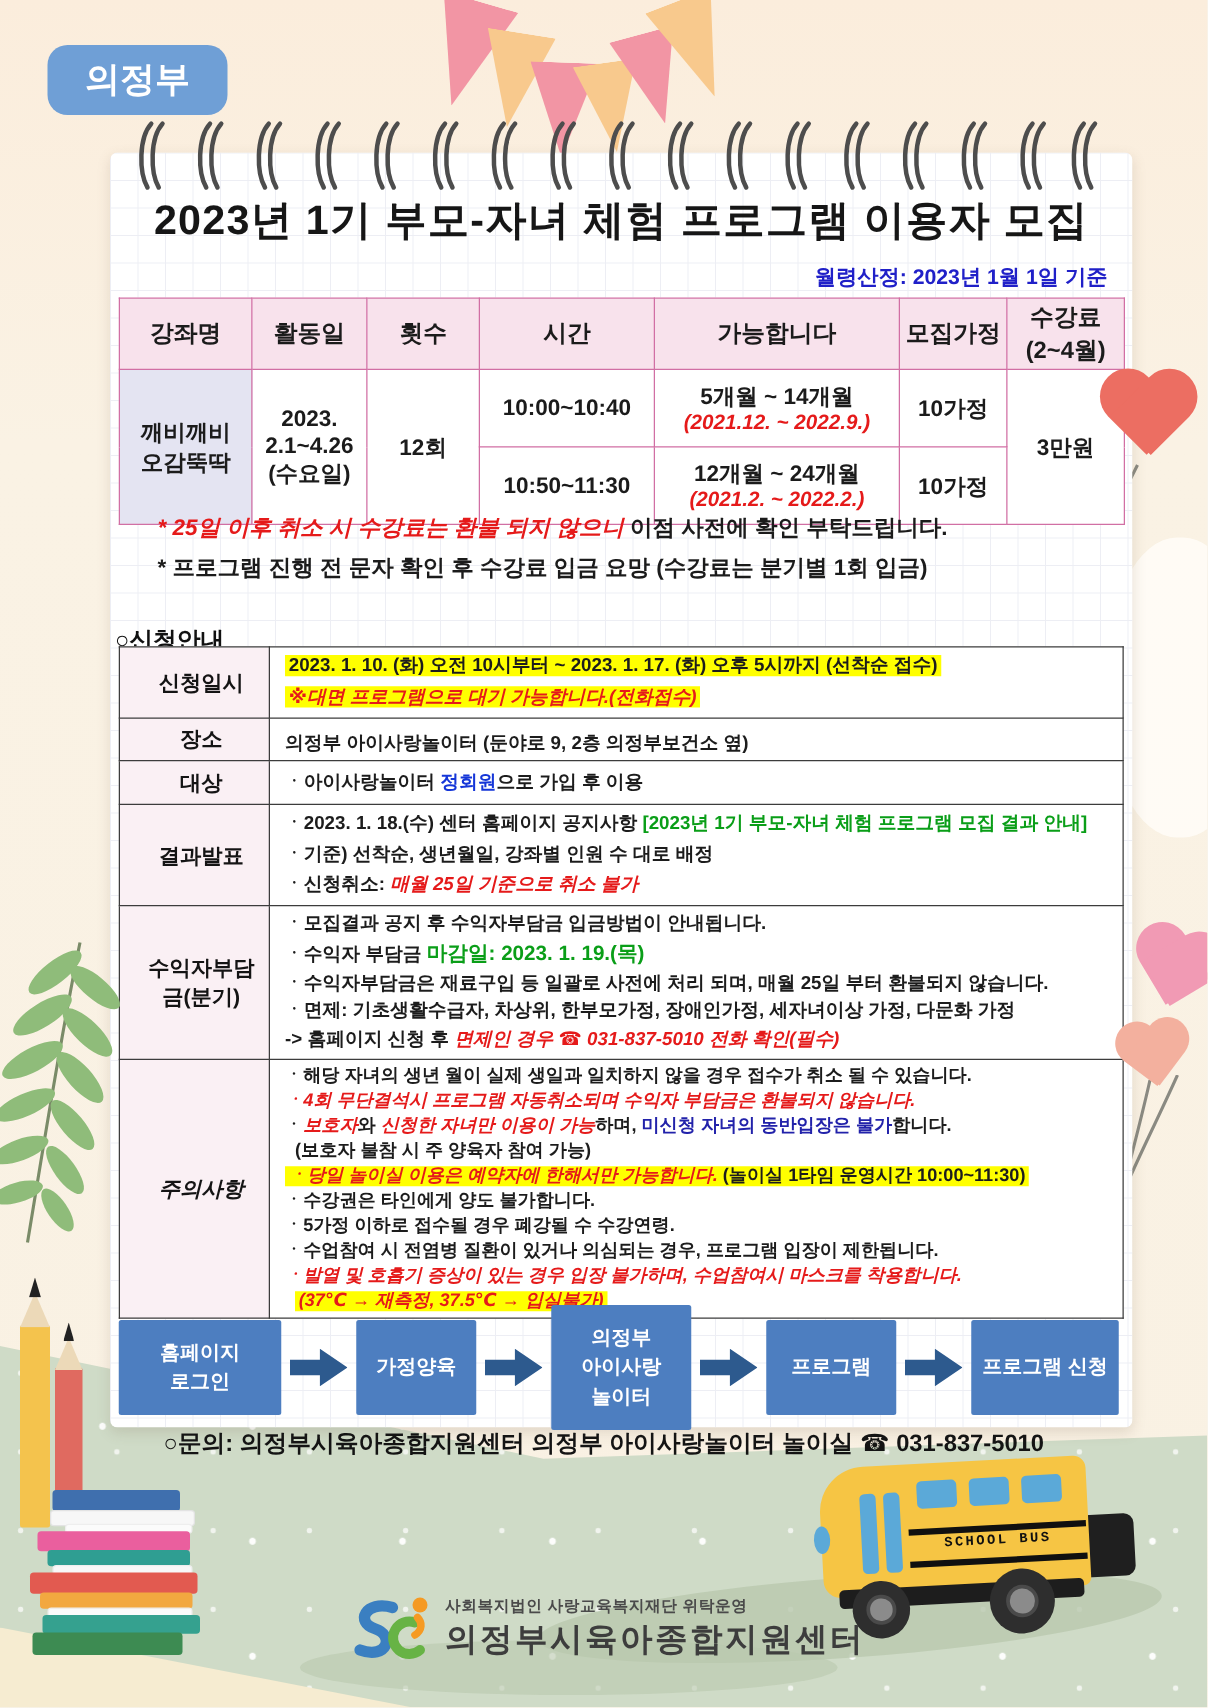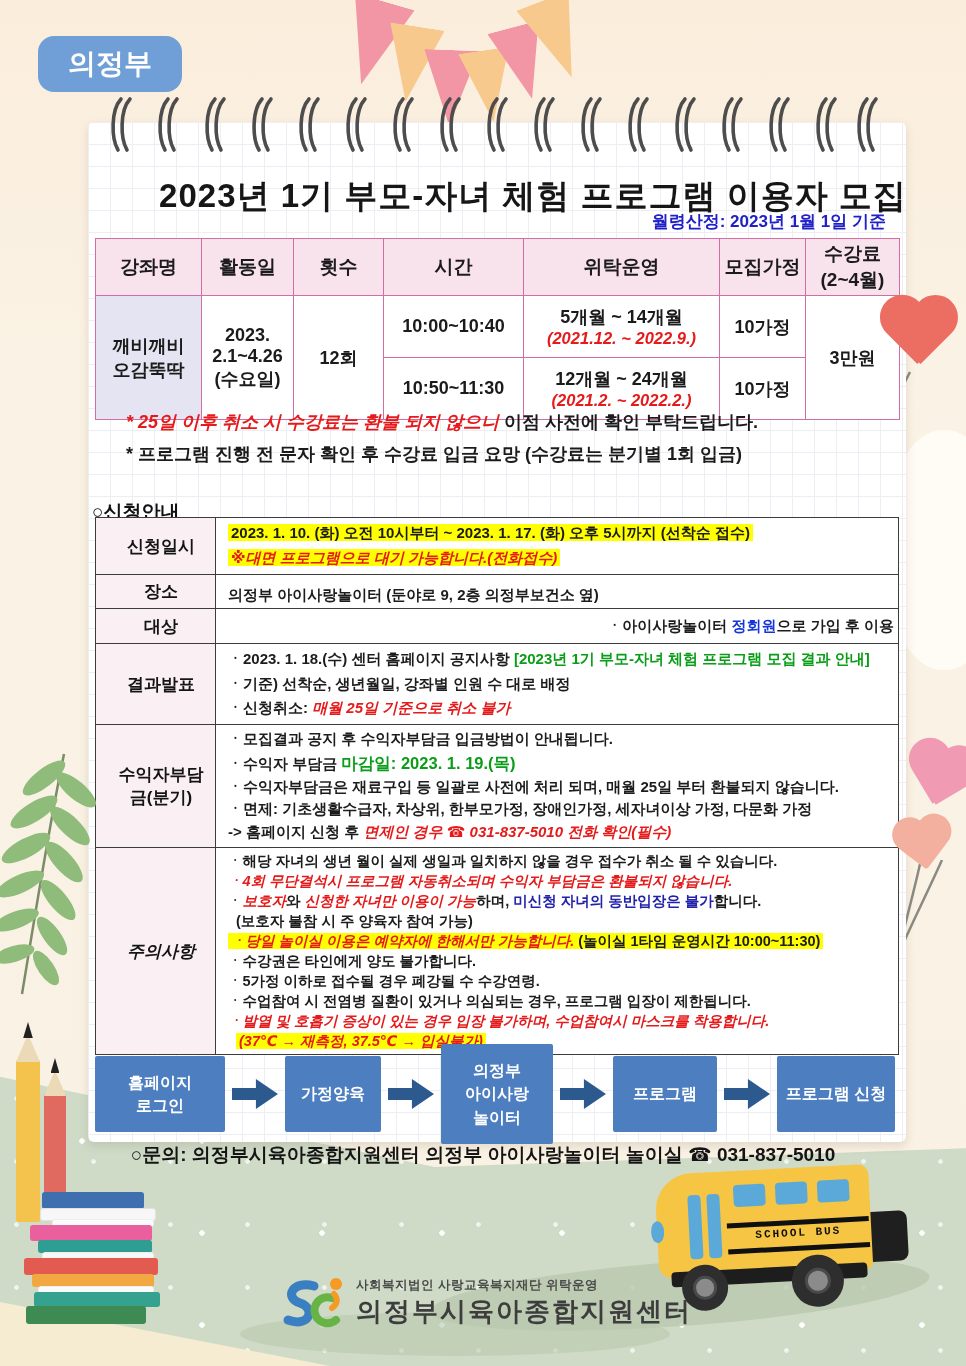--- a/index.html
+++ b/index.html
@@ -22,21 +22,21 @@
   .flag{position:absolute;clip-path:polygon(0 0,100% 0,50% 100%);}
   .flag.pink{background:#f295a4;}
   .flag.orange{background:#f8c98d;}
 
   
   #paper{left:88px;top:122px;width:818px;height:1020px;background:#fff;border-radius:6px;
          box-shadow:0 4px 10px rgba(120,100,80,.18);z-index:1;
          background-image:linear-gradient(#edeef4 1px,transparent 1px),linear-gradient(90deg,#edeef4 1px,transparent 1px);
          background-size:22px 22px;}
   #rings{left:96px;top:92px;z-index:2;}
-  #title{left:0;top:52px;width:100%;text-align:center;font-size:33px;font-weight:800;color:#161616;letter-spacing:1px;margin-left:36px;}
+  #title{left:0;top:32px;width:100%;text-align:center;font-size:33px;font-weight:800;color:#161616;letter-spacing:1px;}
   #age-note{right:20px;top:88px;font-size:17px;font-weight:800;color:#2020c8;}
 
   
   #ptable{left:7px;top:116px;border-collapse:collapse;table-layout:fixed;width:804px;background:#fff;}
   #ptable th,#ptable td{border:1.6px solid #d16fa4;text-align:center;vertical-align:middle;
          font-weight:800;color:#1b1b1b;padding:2px;}
   #ptable th{background:#f8e2ec;font-size:19px;height:50px;}
   #ptable td{font-size:18px;height:57px;}
   #ptable .course{background:#e4e4f2;margin-left:32px;}
   #ptable .birth{font-size:16.5px;}
@@ -163,21 +163,21 @@
         <col style="width:196px">
           <col style="width:86px">
           <col style="width:94px">
       </colgroup>
       <tbody>
           <tr>
         <th>강좌명</th>
         <th>활동일</th>
         <th>횟수</th>
         <th>시간</th>
-        <th>위탁운영</th>
+        <th>가능합니다</th>
         <th>모집가정</th>
         <th class="pre">수강료
 (2~4월)</th>
       </tr>
       <tr>
         <td rowspan="2" class="course pre">깨비깨비
 오감뚝딱</td>
         <td rowspan="2" class="pre">2023.
 2.1~4.26
 (수요일)</td>
@@ -223,21 +223,21 @@
         <td class="lbl">장소</td>
         <td class="cnt">
           <div class="lines" style="height:27px;justify-content:flex-end;">
                 <div>의정부 아이사랑놀이터 (둔야로 9, 2층 의정부보건소 옆)</div>
               </div>
         </td>
       </tr>
       <tr>
         <td class="lbl">대상</td>
         <td class="cnt">
-          <div class="lines" style="height:28px;text-align:right;">
+          <div class="lines" style="height:28px;">
             <div><span>ㆍ아이사랑놀이터 </span><span class="blue">정회원</span><span>으로 가입 후 이용</span></div>
           </div>
         </td>
       </tr>
       <tr>
         <td class="lbl">결과발표</td>
         <td class="cnt">
           <div class="lines" style="height:74px;">
             <div><span>ㆍ2023. 1. 18.(수) 센터 홈페이지 공지사항 </span><span class="green">[2023년 1기 부모-자녀 체험 프로그램 모집 결과 안내]</span></div>
             <div>ㆍ기준) 선착순, 생년월일, 강좌별 인원 수 대로 배정</div>

